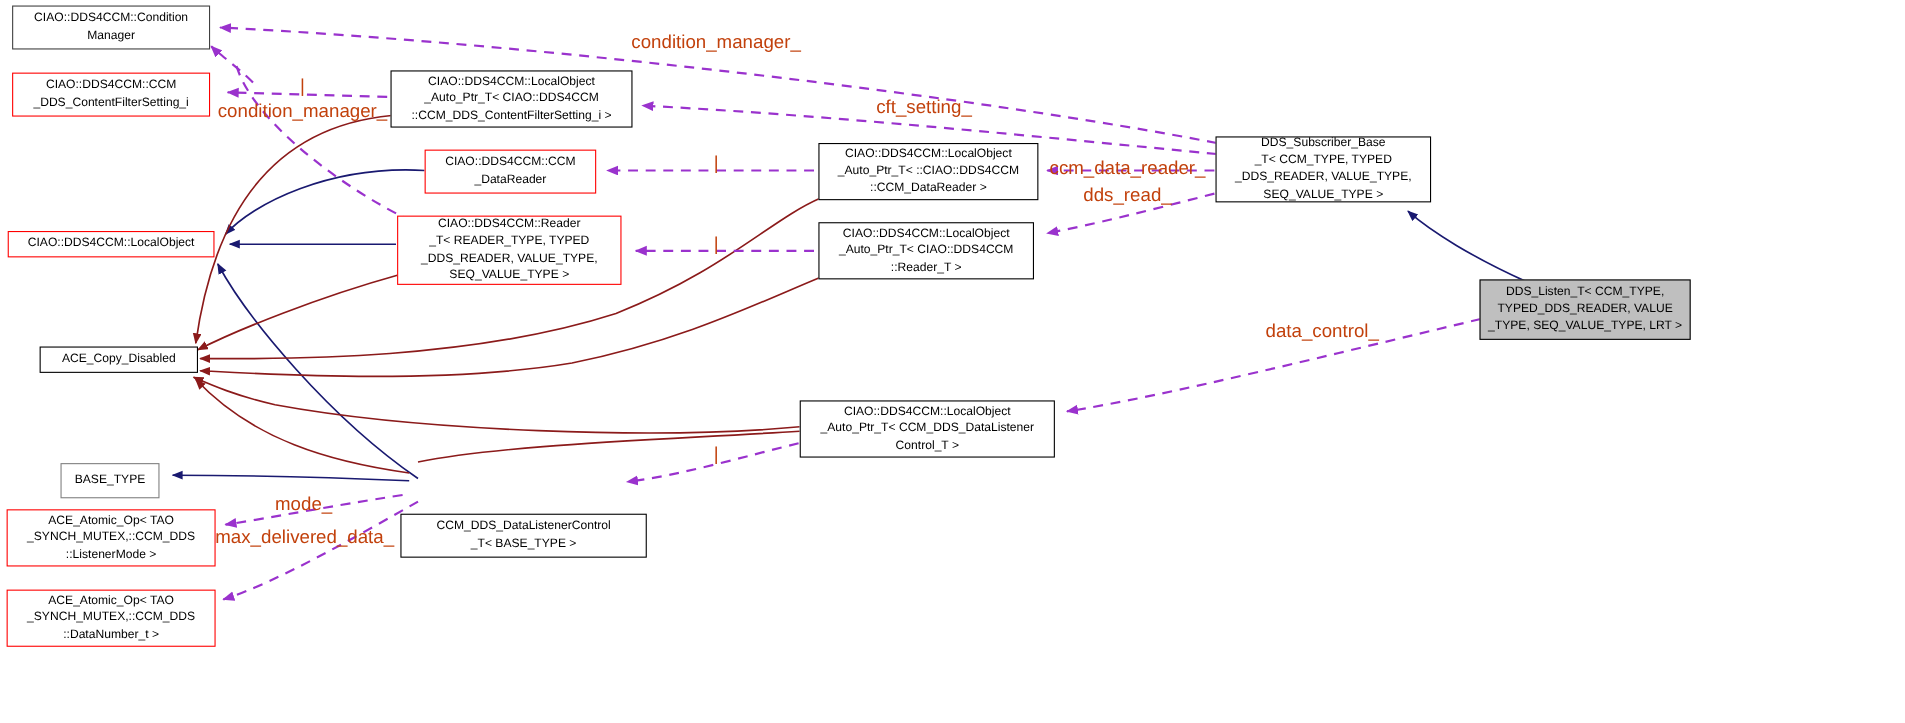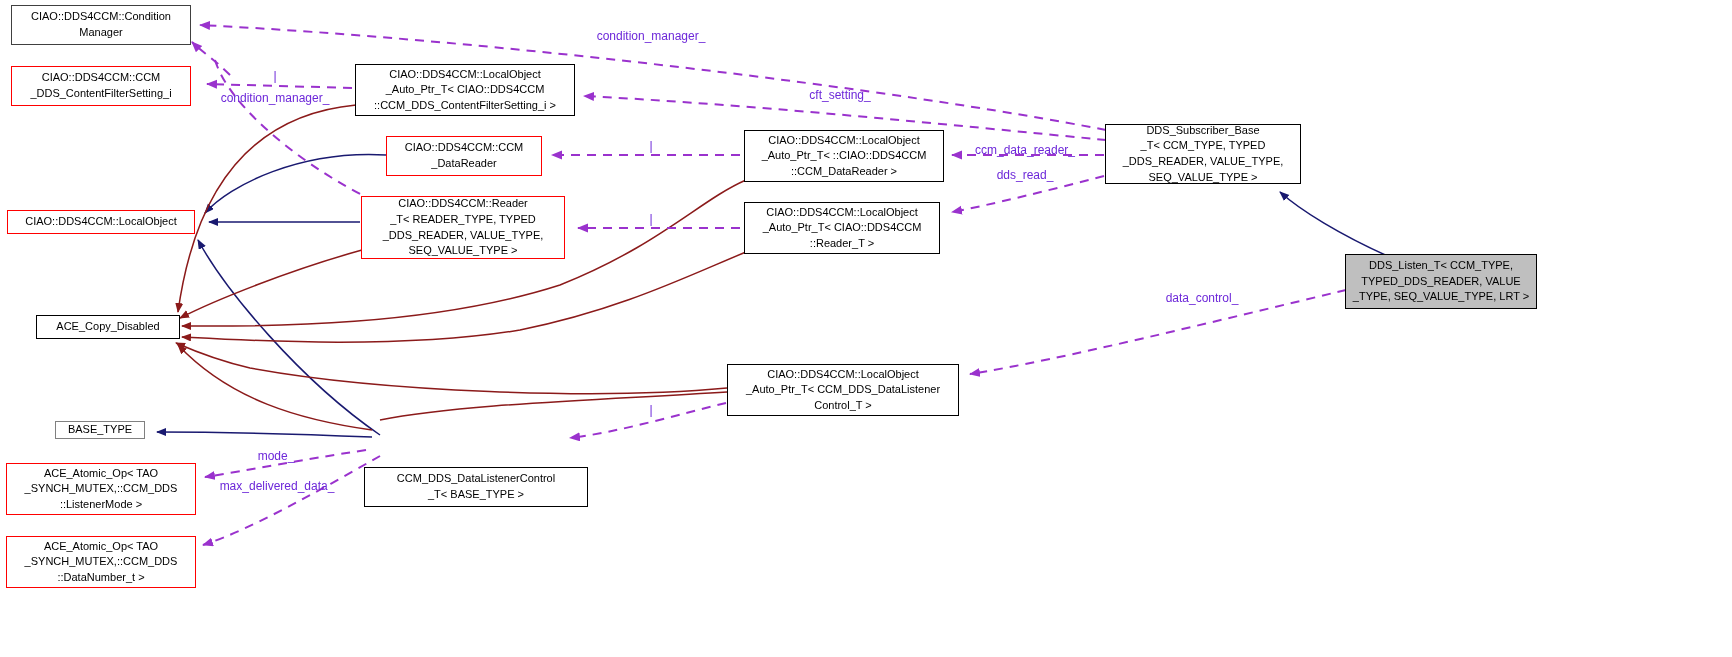--- a/index.html
+++ b/index.html
@@ -29,22 +29,22 @@
     z-index:5;
   }
   .node.black   { border:1px solid #000000; }
   .node.gray    { border:1px solid #404040; }
   .node.red     { border:1px solid #ff0000; }
   .node.grayfill{ border:1px solid #000000; background:#bfbfbf; }
   .node.lightborder{ border:1px solid #808080; }
 
   .edge-label{
     position:absolute;
-    font-size:12px;
-    color:#6d28d9;
+    font-size:17px;
+    color:#c2410c;
     white-space:nowrap;
     z-index:6;
     background:transparent;
     font-family:"Liberation Sans","DejaVu Sans",sans-serif;
   }
   .edge-label.center{transform:translateX(-50%);}
 </style>
 </head>
 <body>
 
@@ -159,21 +159,21 @@
   <div class="node grayfill" style="left:1345px;top:254px;width:192px;height:55px;">DDS_Listen_T&lt; CCM_TYPE,
 TYPED_DDS_READER, VALUE
 _TYPE, SEQ_VALUE_TYPE, LRT &gt;</div>
 
   <div class="node black" style="left:36px;top:315px;width:144px;height:24px;">ACE_Copy_Disabled</div>
 
   <div class="node black" style="left:727px;top:364px;width:232px;height:52px;">CIAO::DDS4CCM::LocalObject
 _Auto_Ptr_T&lt; CCM_DDS_DataListener
 Control_T &gt;</div>
 
-  <div class="node lightborder" style="left:55px;top:421px;width:90px;height:18px;">BASE_TYPE</div>
+  <div class="node lightborder" style="left:55px;top:421px;width:90px;height:32px;">BASE_TYPE</div>
 
   <div class="node black" style="left:364px;top:427px;width:224px;height:40px;margin-top:40px;">CCM_DDS_DataListenerControl
 _T&lt; BASE_TYPE &gt;</div>
 
   <div class="node red" style="left:6px;top:463px;width:190px;height:52px;">ACE_Atomic_Op&lt; TAO
 _SYNCH_MUTEX,::CCM_DDS
 ::ListenerMode &gt;</div>
 
   <div class="node red" style="left:6px;top:536px;width:190px;height:52px;">ACE_Atomic_Op&lt; TAO
 _SYNCH_MUTEX,::CCM_DDS

